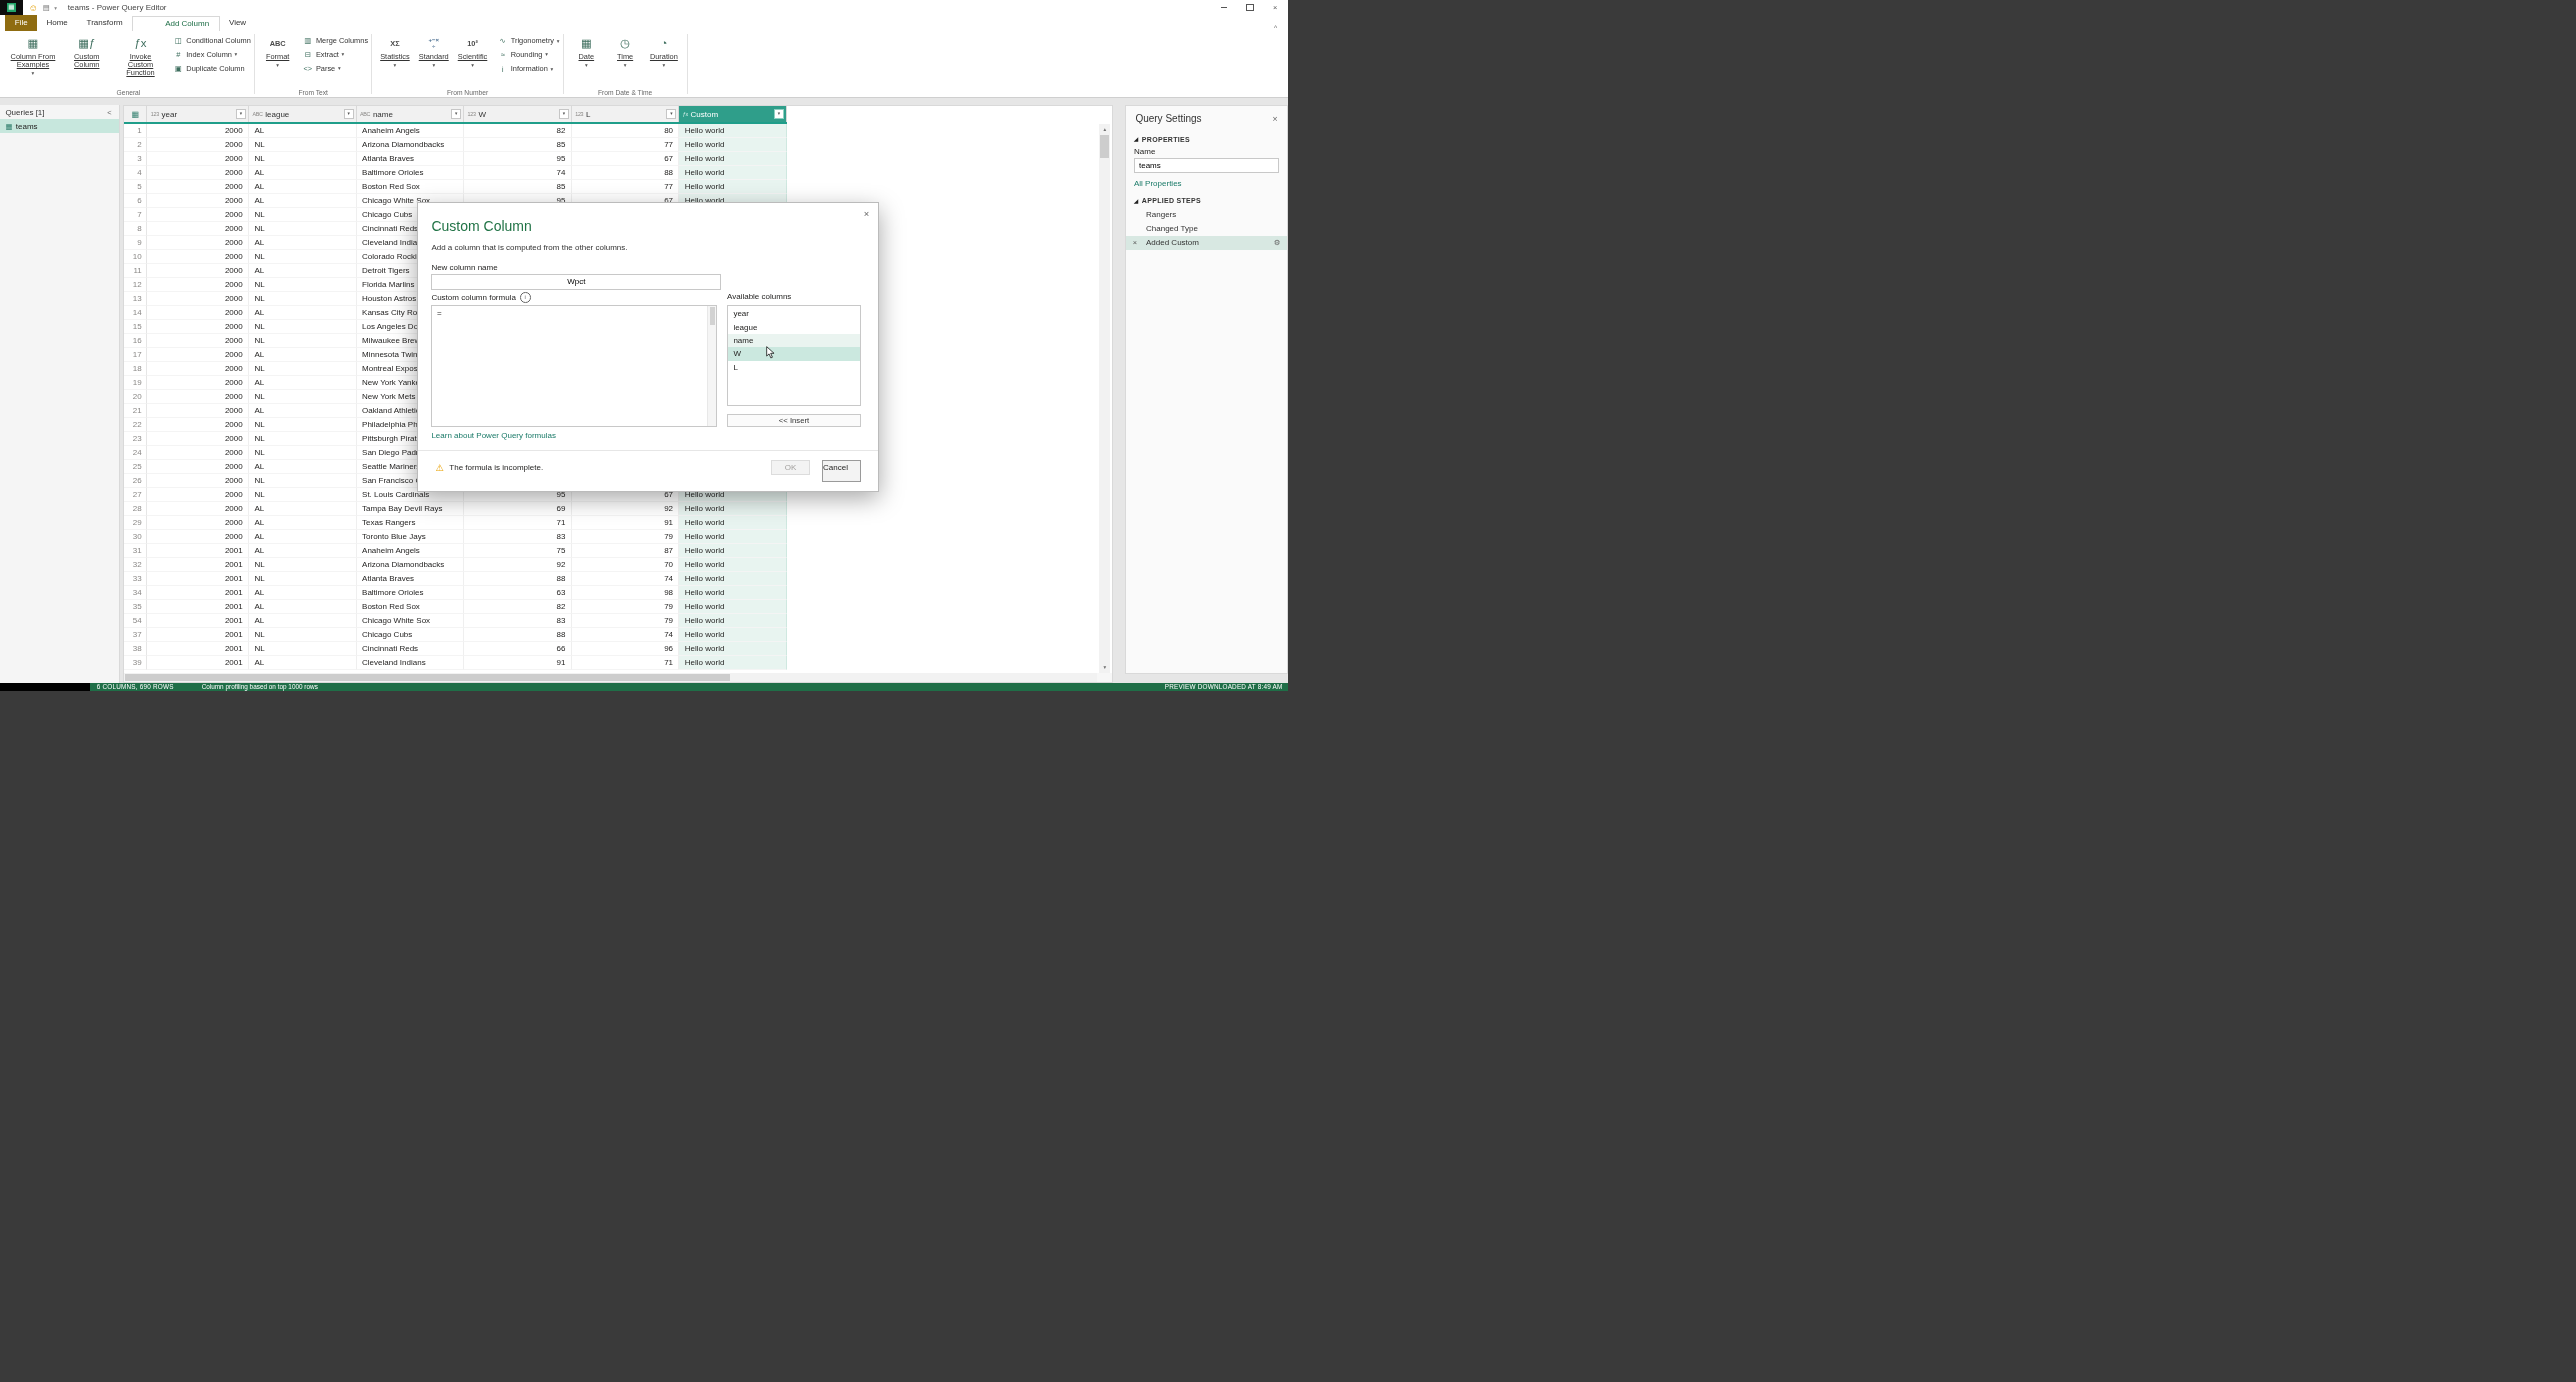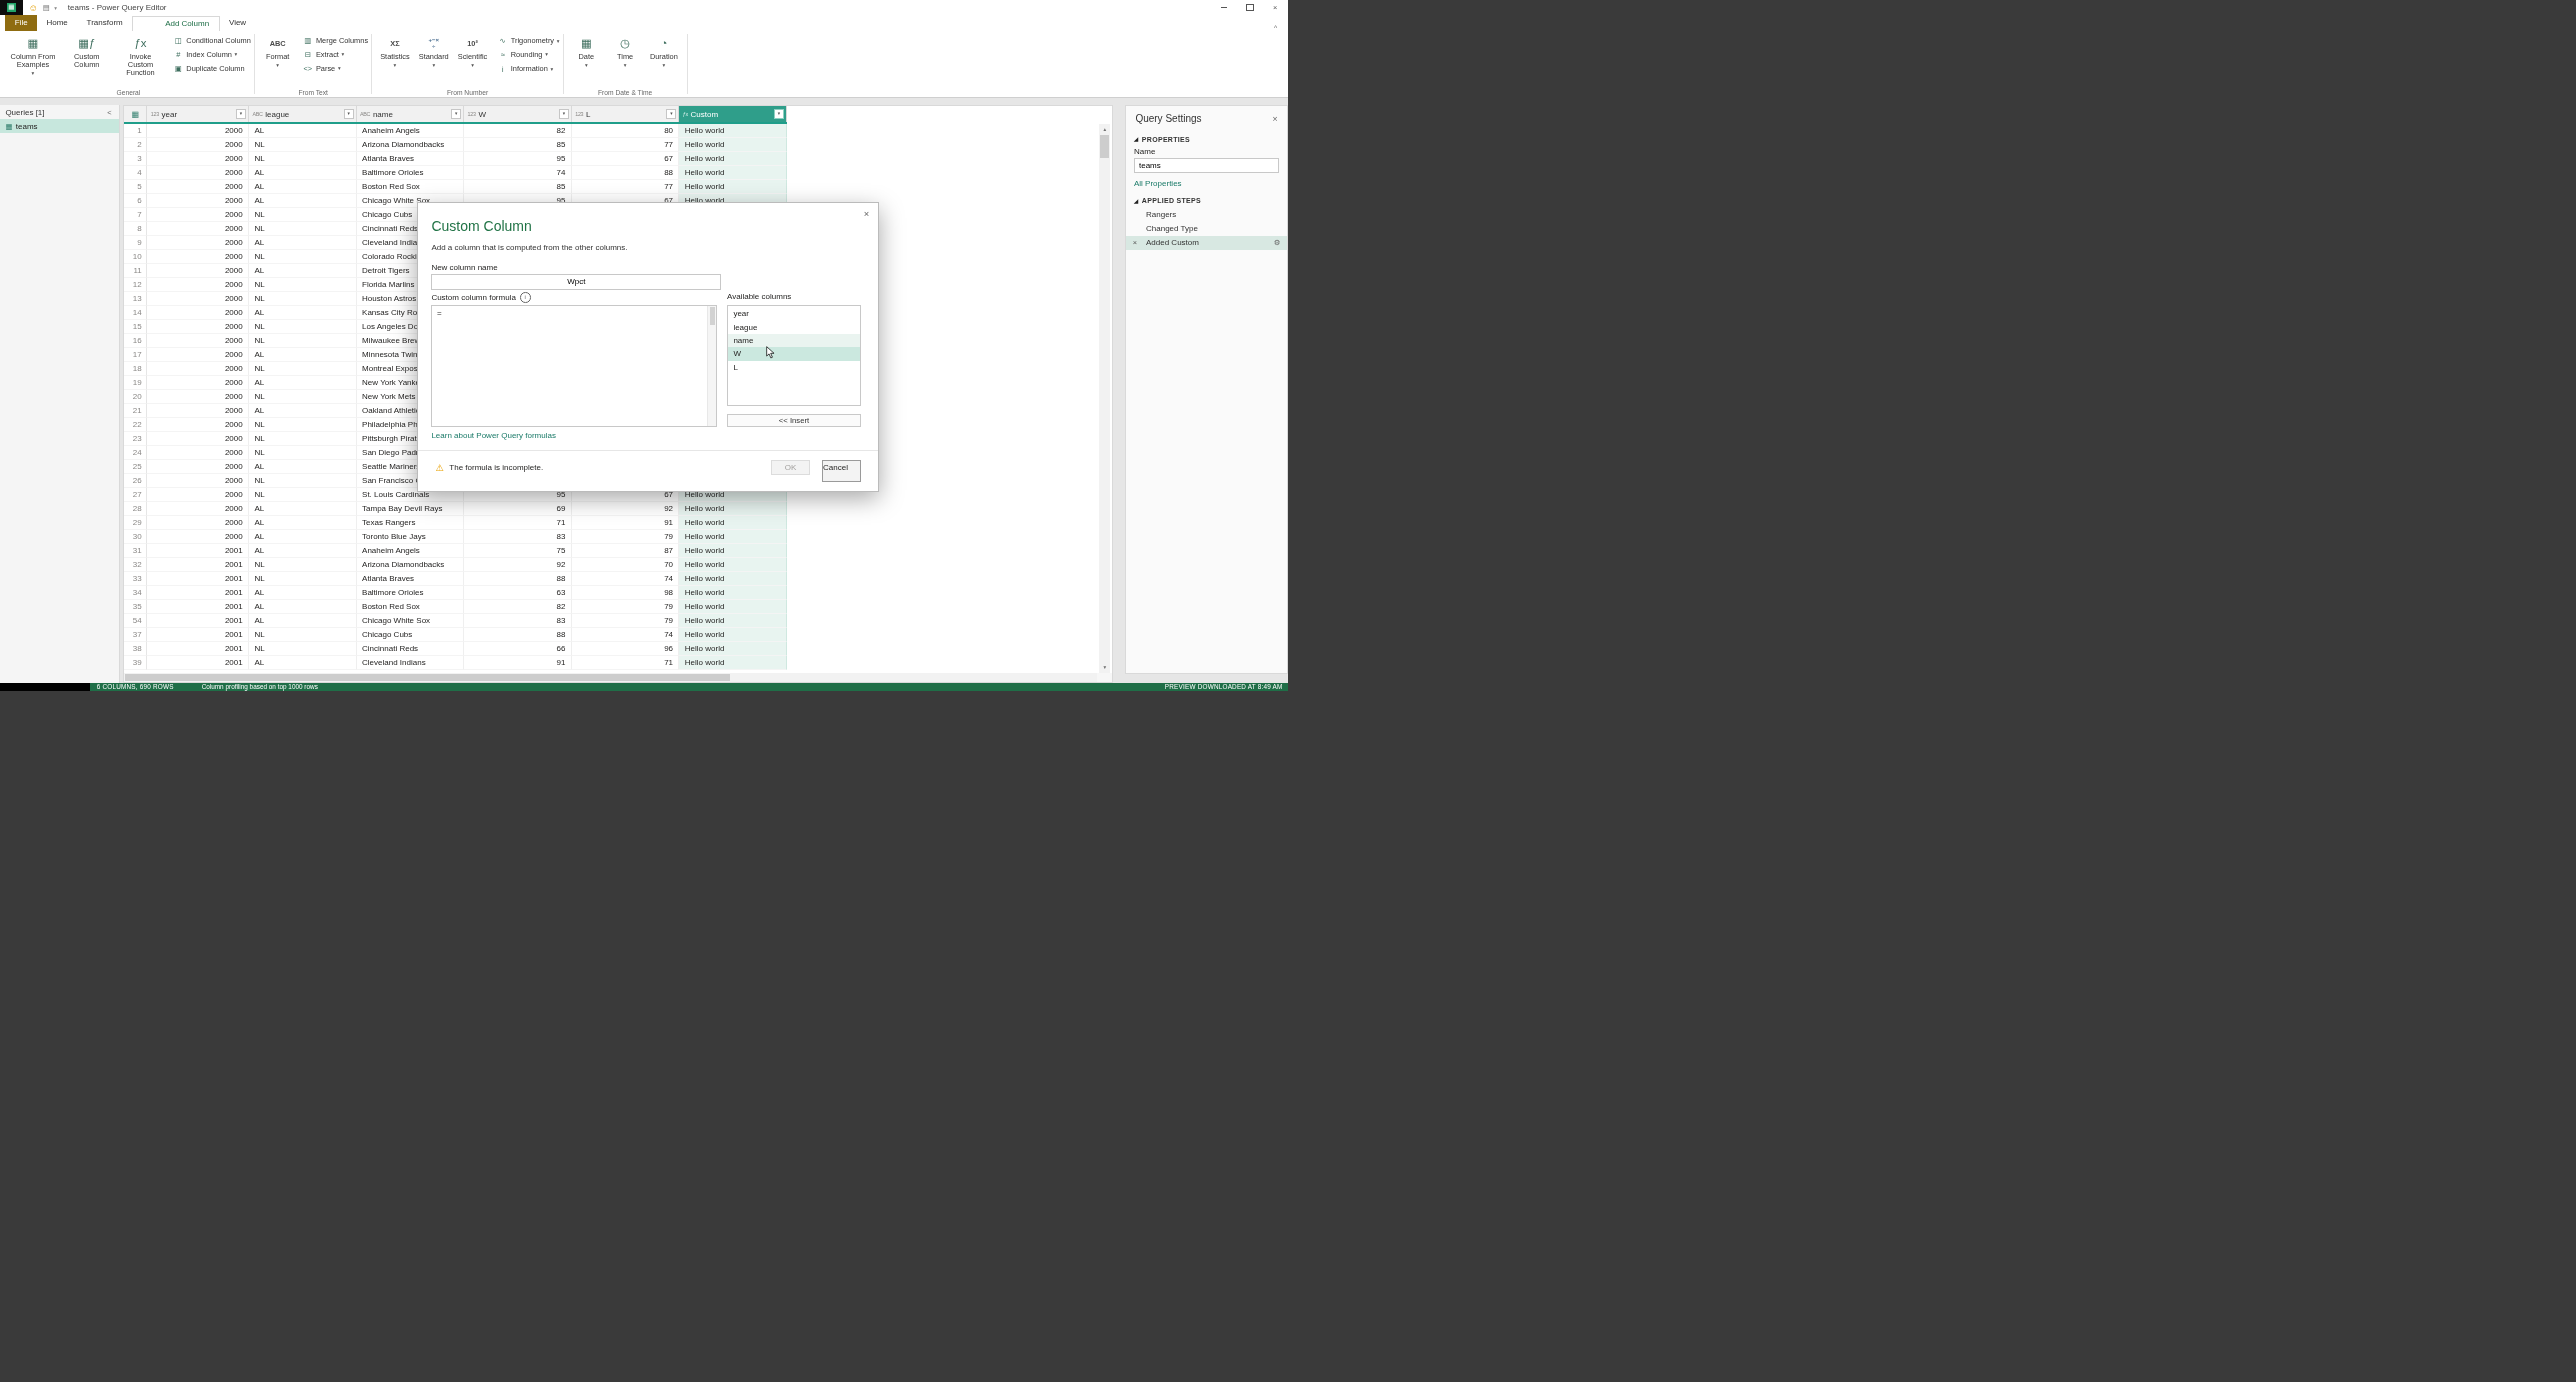--- a/index.html
+++ b/index.html
@@ -29,21 +29,21 @@
   #ribbon{position:absolute;top:31px;left:0;right:0;height:67px;background:#fff;border-bottom:0.7px solid #cfcfcf;display:flex;align-items:stretch;padding-left:2.7px;box-sizing:border-box;}
   .rgroup{position:relative;display:flex;flex-direction:column;padding:1.3px 3.4px 9.4px;}
   .grow{display:flex;align-items:flex-start;flex:1;}
   .glabel{position:absolute;bottom:1.3px;left:0;right:0;text-align:center;font-size:6.7px;color:#696969;white-space:nowrap;}
   .gsep{width:0.7px;background:#e2e2e2;margin:3.4px 0;}
   .bigbtn{display:flex;flex-direction:column;align-items:center;padding:2px 3.4px 0;min-width:32px;max-width:47px;text-align:center;}
   .icon{display:inline-flex;align-items:center;justify-content:center;}
   .bigicon{width:21.5px;height:17.5px;font-size:11.4px;color:#3e6e5e;margin-bottom:1.3px;}
   .texticon{font-size:7.4px;font-weight:bold;color:#4b4b4b;}
   .gridicon{font-size:6px;width:13.4px;line-height:6px;word-break:break-all;color:#44698c;font-weight:bold;}
-  .blab{font-size:7.4px;line-height:8px;color:#333;}
+  .blab{font-size:7.4px;line-height:8px;color:#333;text-decoration:underline;}
   .caret{font-size:5.4px;color:#555;margin-top:0.7px;}
   .smallcol{display:flex;flex-direction:column;gap:4.7px;margin-left:5.4px;padding-top:4px;}
   .smallbtn{display:flex;align-items:center;gap:2.7px;font-size:7.4px;white-space:nowrap;color:#333;}
   .smicon{width:10.8px;font-size:7.4px;color:#3e6e5e;}
   .scaret{font-size:5.4px;color:#555;}
   
   #queries{position:absolute;left:0;top:105px;width:120px;height:578px;background:#f5f5f5;border-right:0.7px solid #d9d9d9;box-sizing:border-box;}
   .qhead{display:flex;justify-content:space-between;align-items:flex-end;padding:3.4px 5.4px 2px;color:#333;}
   .qcollapse{color:#666;font-size:7.4px;padding:0 2px;}
   .qitem{display:flex;align-items:center;gap:3.4px;height:14px;padding-left:5.4px;}

